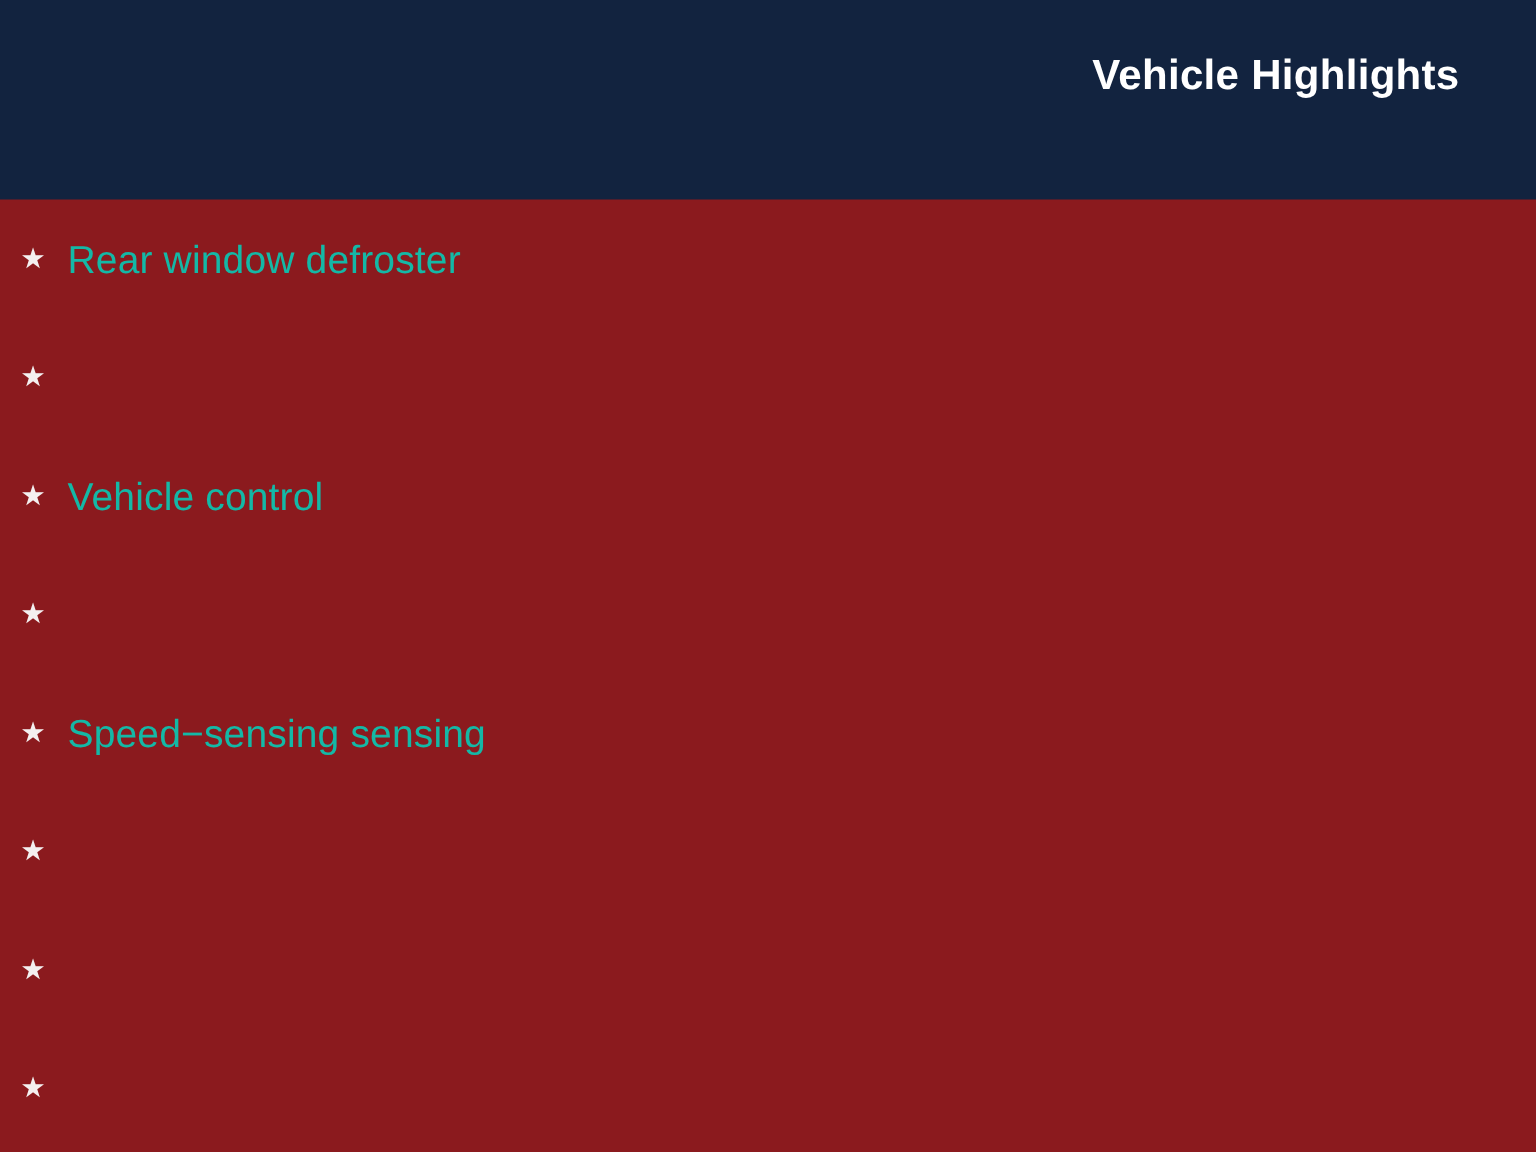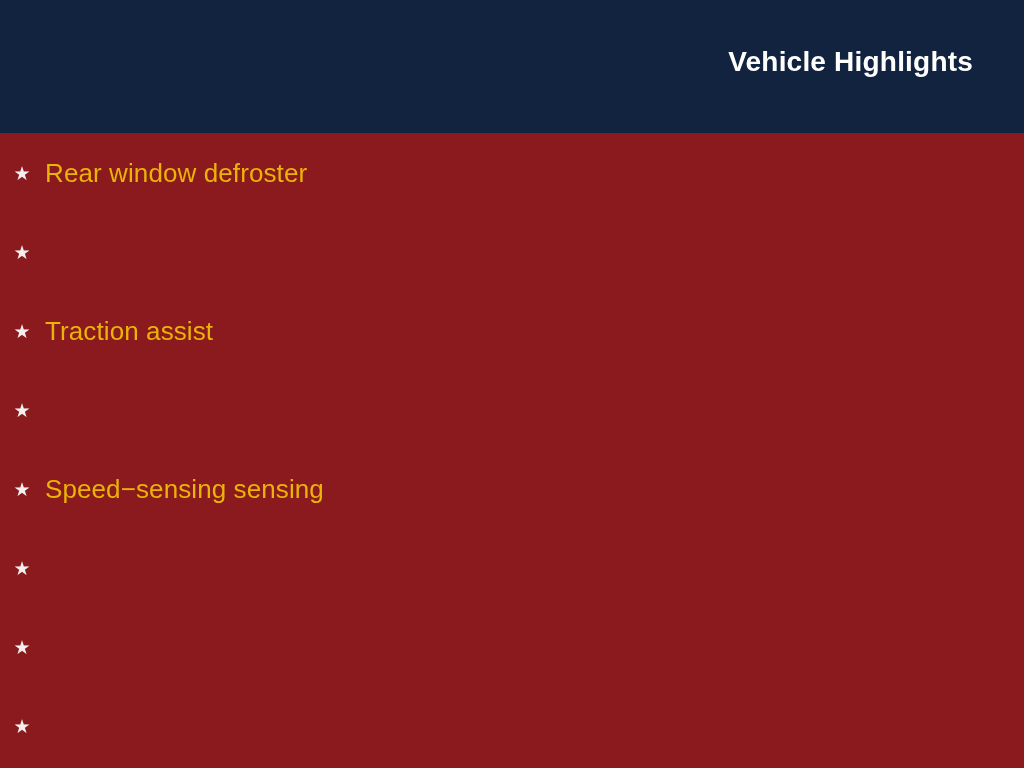--- a/index.html
+++ b/index.html
@@ -29,21 +29,21 @@
     top: 0;
     width: 1024px;
     height: 133px;
     background: #12233F;
     box-sizing: border-box;
   }
 
   #slide-title {
     position: absolute;
     right: 51px;
-    top: 45px;
+    top: 33px;
     margin: 0;
     font-family: "Liberation Sans", sans-serif;
     font-size: 28px;
     font-weight: bold;
     letter-spacing: 0.2px;
     color: #FFFFFF;
     text-align: right;
     white-space: nowrap;
     line-height: 34px;
   }
@@ -82,21 +82,21 @@
   }
 
   .highlight-label {
     position: absolute;
     left: 45px;
     top: 50%;
     transform: translateY(-50%);
     font-family: "Liberation Sans", sans-serif;
     font-size: 26px;
     font-weight: normal;
-    color: #eab308;
+    color: #14b8a6;
     letter-spacing: 0.1px;
     white-space: nowrap;
     line-height: 32px;
   }
 </style>
 </head>
 <body>
 
 <div id="slide">
 
@@ -110,21 +110,21 @@
       <span class="bullet-star">★</span>
       <span class="highlight-label">Rear window defroster</span>
     </li>
 
     <li class="highlight-item">
       <span class="bullet-star">★</span>
     </li>
 
     <li class="highlight-item">
       <span class="bullet-star">★</span>
-      <span class="highlight-label">Traction assist</span>
+      <span class="highlight-label">Vehicle control</span>
     </li>
 
     <li class="highlight-item">
       <span class="bullet-star">★</span>
     </li>
 
     <li class="highlight-item">
       <span class="bullet-star">★</span>
       <span class="highlight-label">Speed−sensing sensing</span>
     </li>

